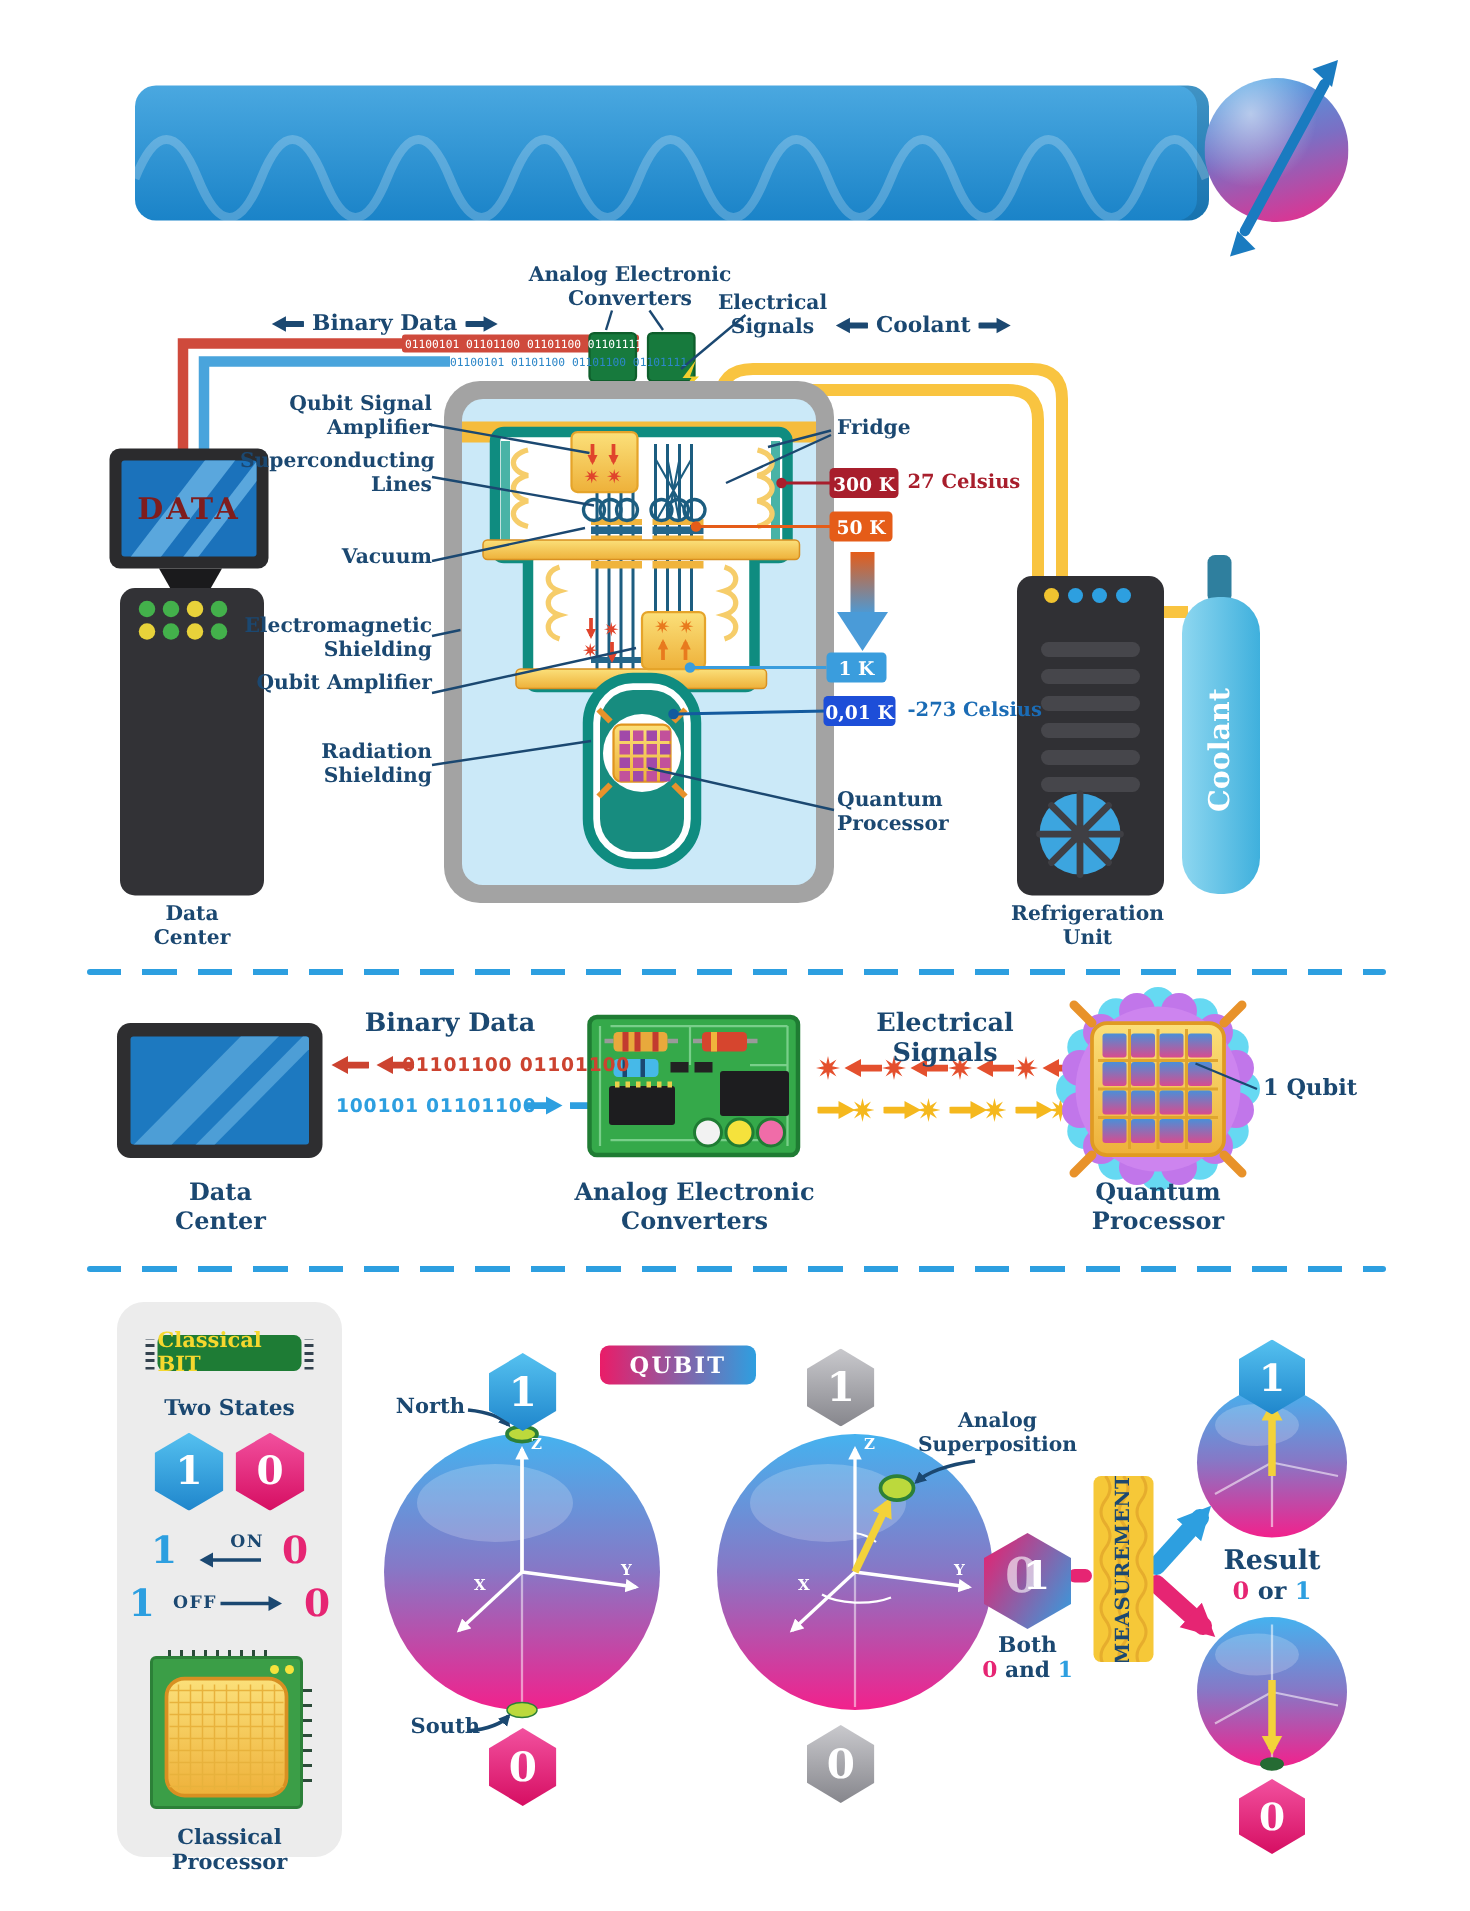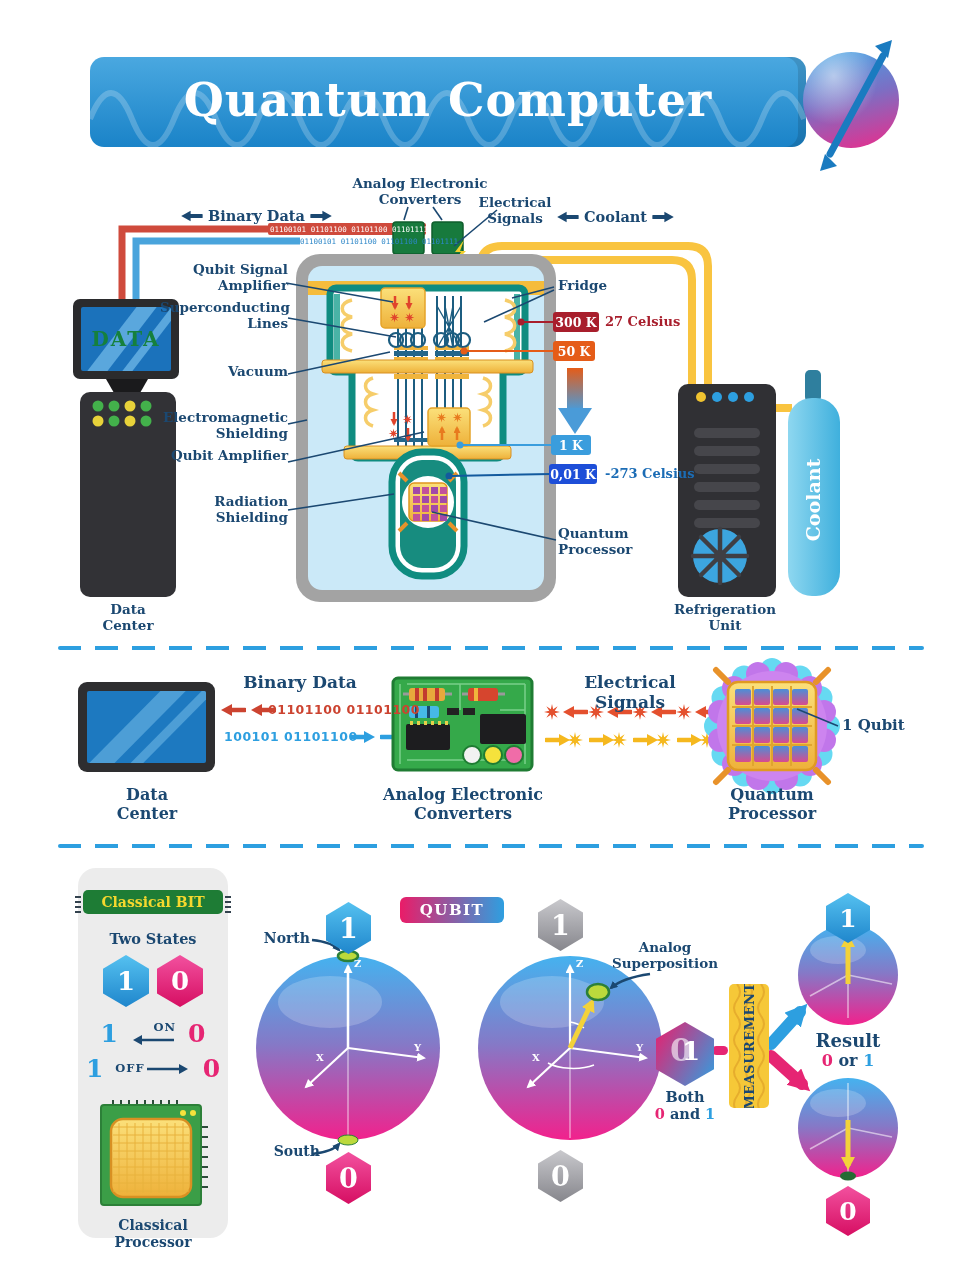--- a/index.html
+++ b/index.html
@@ -90,21 +90,20 @@
       <path d="M0,0 L22,11 L0,22 Z" fill="#e62573"></path>
     </marker>
   </defs>
 </svg>
 
 <div class="abs" style="left:90px;top:57px;width:716px;height:90px;border-radius:14px;
             background:linear-gradient(180deg,#4aa8e0,#1a83c8);box-shadow:inset -8px 0 0 rgba(0,0,0,.12)">
   <svg width="716" height="90" style="position:absolute;left:0;top:0;border-radius:14px">
     <path d="M0,62 Q21,10 42,62 T84,62 T126,62 T168,62 T210,62 T252,62 T294,62 T336,62 T378,62 T420,62 T462,62 T504,62 T546,62 T588,62 T630,62 T672,62 T714,62" stroke="rgba(255,255,255,0.22)" stroke-width="6" fill="none"></path>
   </svg>
-  <div class="abs ctr" style="left:0;top:16px;width:100%;font-size:46px;font-weight:bold;color:#fff;letter-spacing:1px">Quantum Computer</div>
 </div>
 <div class="abs" style="left:803px;top:52px;width:96px;height:96px;border-radius:50%;
             background:radial-gradient(ellipse at 32% 25%,rgba(255,255,255,.55),rgba(255,255,255,0) 48%),
                        linear-gradient(165deg,#3fa9e8 0%,#7b6fc4 48%,#ed2a8a 100%)"></div>
 <svg class="abs" style="left:795px;top:28px" width="120" height="146">
   <path d="M35,126 L88,28" stroke="#1a7bc0" stroke-width="7" stroke-linecap="round" fill="none"></path>
   <path d="M80,18 L97,12 L93,30 Z" fill="#1a7bc0"></path>
   <path d="M42,138 L25,143 L30,126 Z" fill="#1a7bc0"></path>
 </svg>
 
@@ -337,21 +336,21 @@
 
 <div class="abs lbl" style="left:558px;top:278px">Fridge</div>
 <div class="badge" style="left:553px;top:312px;width:46px;height:20px;background:#a81e2c">300 K</div>
 <div class="abs lbl" style="left:605px;top:314px;color:#a81e2c;font-size:13px">27 Celsius</div>
 <div class="badge" style="left:553px;top:341px;width:42px;height:20px;background:#e55c18">50 K</div>
 <div class="badge" style="left:551px;top:435px;width:40px;height:20px;background:#3a9ddd">1 K</div>
 <div class="badge" style="left:549px;top:464px;width:48px;height:20px;background:#1d4ed8">0,01 K</div>
 <div class="abs lbl" style="left:605px;top:466px;color:#1b6cb5;font-size:13px">-273 Celsius</div>
 <div class="abs lbl" style="left:558px;top:526px;width:95px">Quantum Processor</div>
 
-<div class="abs ctr" style="left:81px;top:327px;width:90px;color:#15803d;font-weight:bold;font-size:20px;letter-spacing:2px">DATA</div>
+<div class="abs ctr" style="left:81px;top:327px;width:90px;color:#7f1d1d;font-weight:bold;font-size:20px;letter-spacing:2px">DATA</div>
 <div class="abs lbl ctr" style="left:92px;top:602px;width:72px">Data Center</div>
 <div class="abs lbl ctr" style="left:663px;top:602px;width:124px">Refrigeration Unit</div>
 <div class="abs ctr" style="left:768px;top:480px;width:90px;height:40px;transform:rotate(-90deg);color:#fff;font-weight:bold;font-size:19px;line-height:40px">Coolant</div>
 
 <div class="divider" style="top:646px"></div>
 <div class="divider" style="top:844px"></div>
 
 <svg class="abs" style="left:0;top:650px" width="980" height="200" viewBox="0 0 980 200">
 
   <g>
@@ -537,21 +536,21 @@
     <ellipse cx="838" cy="253" rx="28" ry="14" fill="#ffffff" opacity="0.2"></ellipse>
     <g stroke="#ffffff" stroke-width="1.5" opacity="0.55">
       <path d="M848,278 L810,299 M848,278 L892,287 M848,233 V322"></path>
     </g>
     <path d="M848,270 L848,316" stroke="#f3d23a" stroke-width="5" marker-end="url(#mYellow)"></path>
     <ellipse cx="848" cy="326" rx="8" ry="4.5" fill="#256b33"></ellipse>
   </g>
 </svg>
 
 <div class="abs" style="left:78px;top:868px;width:150px;height:370px;background:#ececec;border-radius:18px">
-  <div style="position:relative;width:140px;height:24px;margin:22px auto 16px;background:#1e7c35;border-radius:5px;
+  <div style="position:relative;width:96px;height:24px;margin:22px auto 16px;background:#1e7c35;border-radius:5px;
               display:flex;align-items:center;justify-content:center">
     <div class="panel-pin" style="left:-8px"></div>
     <div class="panel-pin" style="right:-8px"></div>
     <span style="color:#f5d82e;font-weight:bold;font-size:14px">Classical BIT</span>
   </div>
   <div class="lbl ctr" style="margin-top:12px;font-size:14.5px">Two States</div>
   <div style="display:flex;justify-content:center;gap:8px;margin-top:8px">
     <div class="hex hex-blue" style="position:relative;width:46px;height:52px;font-size:26px">
       <span>1</span>
         </div>

